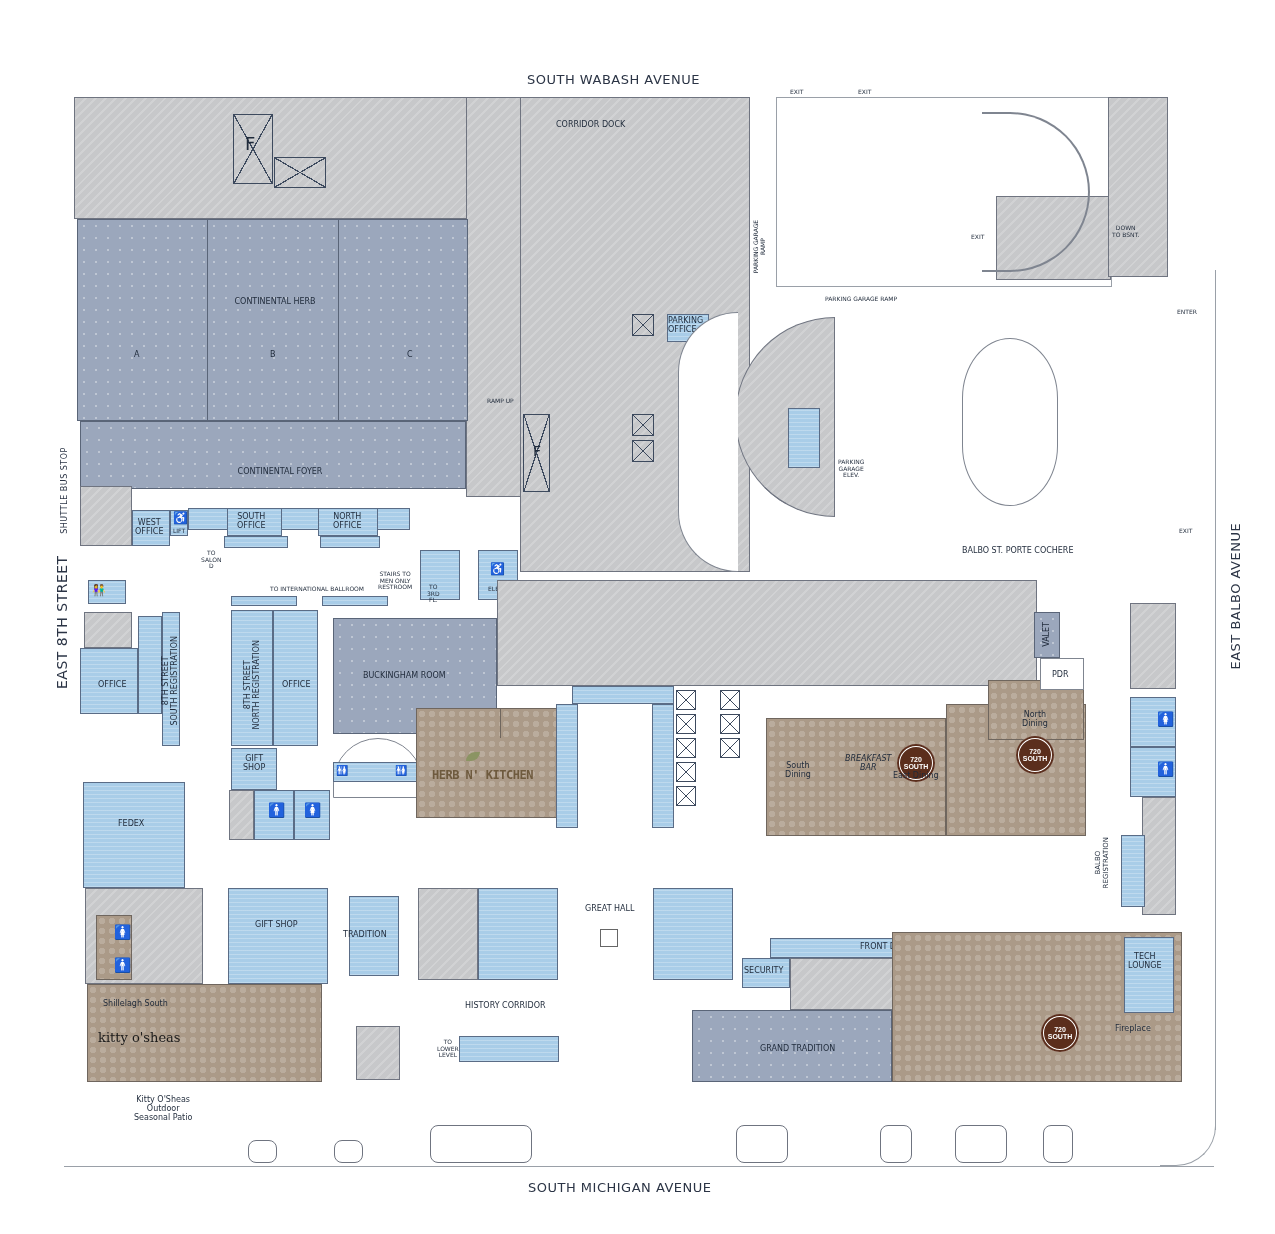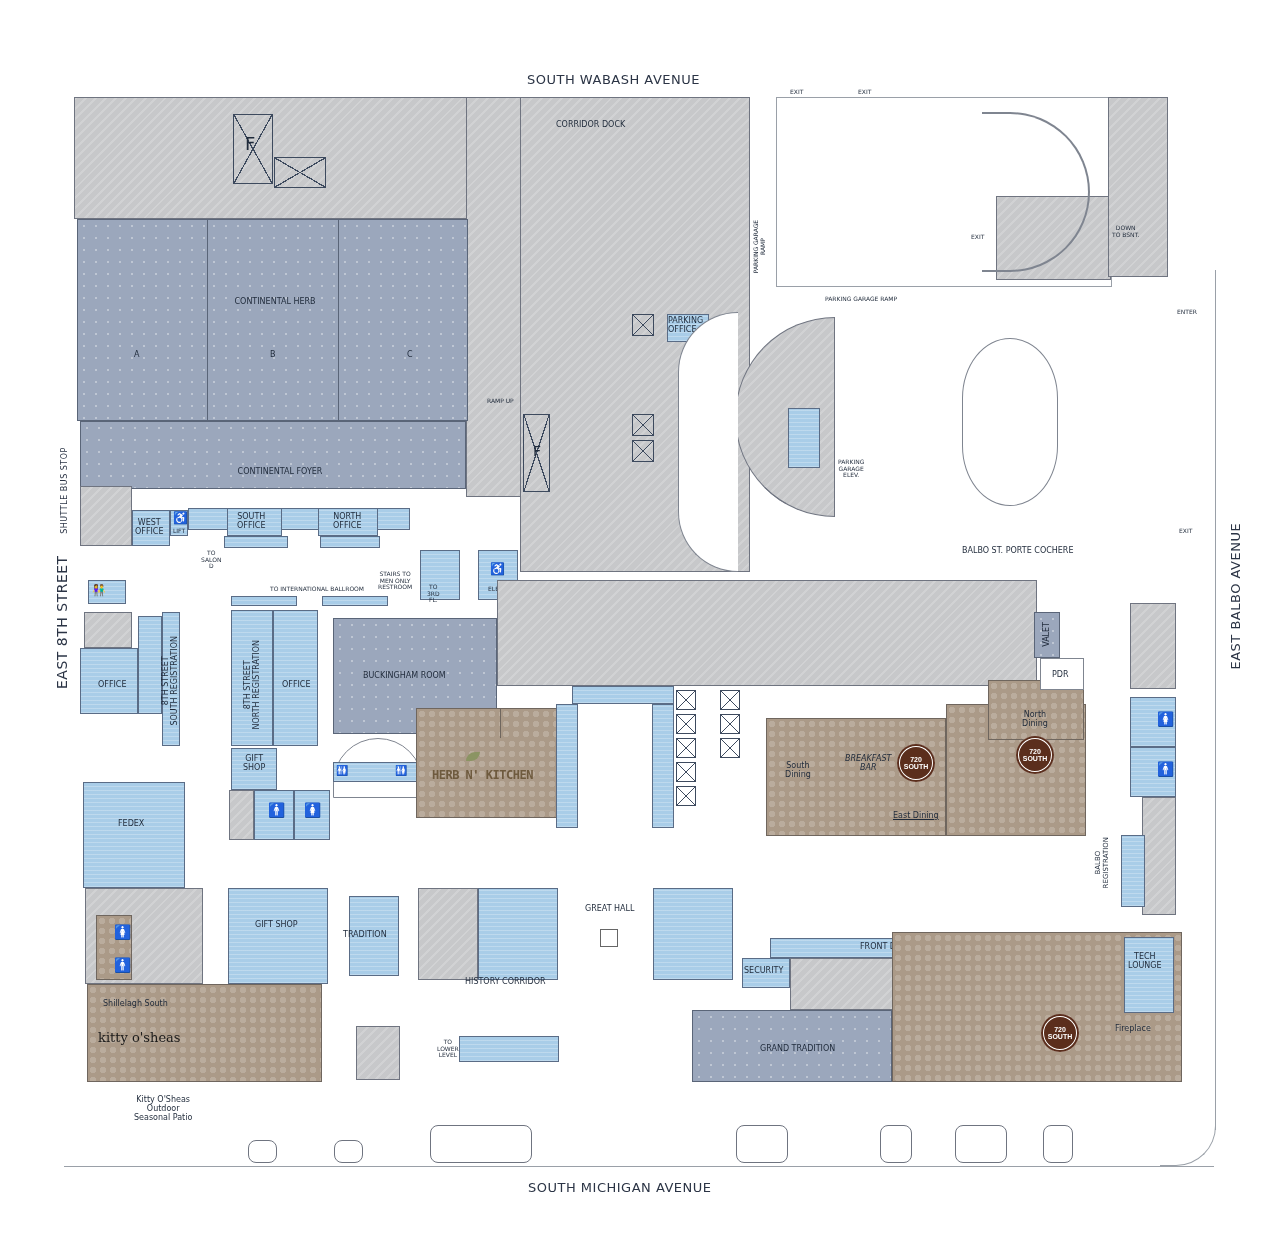--- a/index.html
+++ b/index.html
@@ -185,21 +185,21 @@
 <div class="lbl lbl-m" style="left:785px;top:762px;">South
 Dining</div>
 <div class="lbl lbl-m" style="left:845px;top:755px;font-style:italic;">BREAKFAST
 BAR</div>
 <div class="badge" style="left:897px;top:744px;">720
 SOUTH</div>
 <div class="lbl lbl-m" style="left:1022px;top:711px;">North
 Dining</div>
 <div class="badge" style="left:1016px;top:736px;">720
 SOUTH</div>
-<div class="lbl lbl-m" style="left:893px;top:812px;text-decoration:underline;">East Dining</div>
+<div class="lbl lbl-m" style="left:893px;top:772px;">East Dining</div>
 <div class="abs slate" style="left:1034px;top:612px;width:26px;height:46px;"></div>
 <div class="lbl lbl-m vert" style="left:1033px;top:630px;width:28px;">VALET</div>
 <div class="abs white" style="left:1040px;top:658px;width:44px;height:32px;"></div>
 <div class="lbl lbl-m" style="left:1052px;top:671px;">PDR</div>
 
 <div class="abs gray" style="left:1130px;top:603px;width:46px;height:86px;"></div>
 <div class="abs blue" style="left:1130px;top:697px;width:46px;height:50px;"></div>
 <div class="icon-person" style="left:1157px;top:712px;">🚺</div>
 <div class="abs blue" style="left:1130px;top:747px;width:46px;height:50px;"></div>
 <div class="icon-person" style="left:1157px;top:762px;">🚹</div>
@@ -225,21 +225,21 @@
 <div class="lbl lbl-m" style="left:134px;top:1096px;">Kitty O'Sheas
 Outdoor
 Seasonal Patio</div>
 
 <div class="abs gray" style="left:356px;top:1026px;width:44px;height:54px;"></div>
 <div class="abs gray" style="left:418px;top:888px;width:60px;height:92px;"></div>
 <div class="abs blue" style="left:478px;top:888px;width:80px;height:92px;"></div>
 <div class="abs blue" style="left:653px;top:888px;width:80px;height:92px;"></div>
 <div class="lbl lbl-m" style="left:585px;top:905px;">GREAT HALL</div>
 <div class="abs" style="left:600px;top:929px;width:18px;height:18px;border:1px solid #666;"></div>
-<div class="lbl lbl-m" style="left:465px;top:978px;">HISTORY CORRIDOR</div>
+<div class="lbl lbl-m" style="left:465px;top:1002px;">HISTORY CORRIDOR</div>
 <div class="lbl lbl-s" style="left:437px;top:1039px;">TO
 LOWER
 LEVEL</div>
 <div class="abs blue" style="left:459px;top:1036px;width:100px;height:26px;"></div>
 
 <div class="abs blue" style="left:770px;top:938px;width:222px;height:20px;"></div>
 <div class="lbl lbl-m" style="left:860px;top:943px;">FRONT DESK</div>
 <div class="abs blue" style="left:742px;top:958px;width:48px;height:30px;"></div>
 <div class="lbl lbl-m" style="left:744px;top:967px;">SECURITY</div>
 <div class="abs gray" style="left:790px;top:958px;width:200px;height:52px;"></div>

